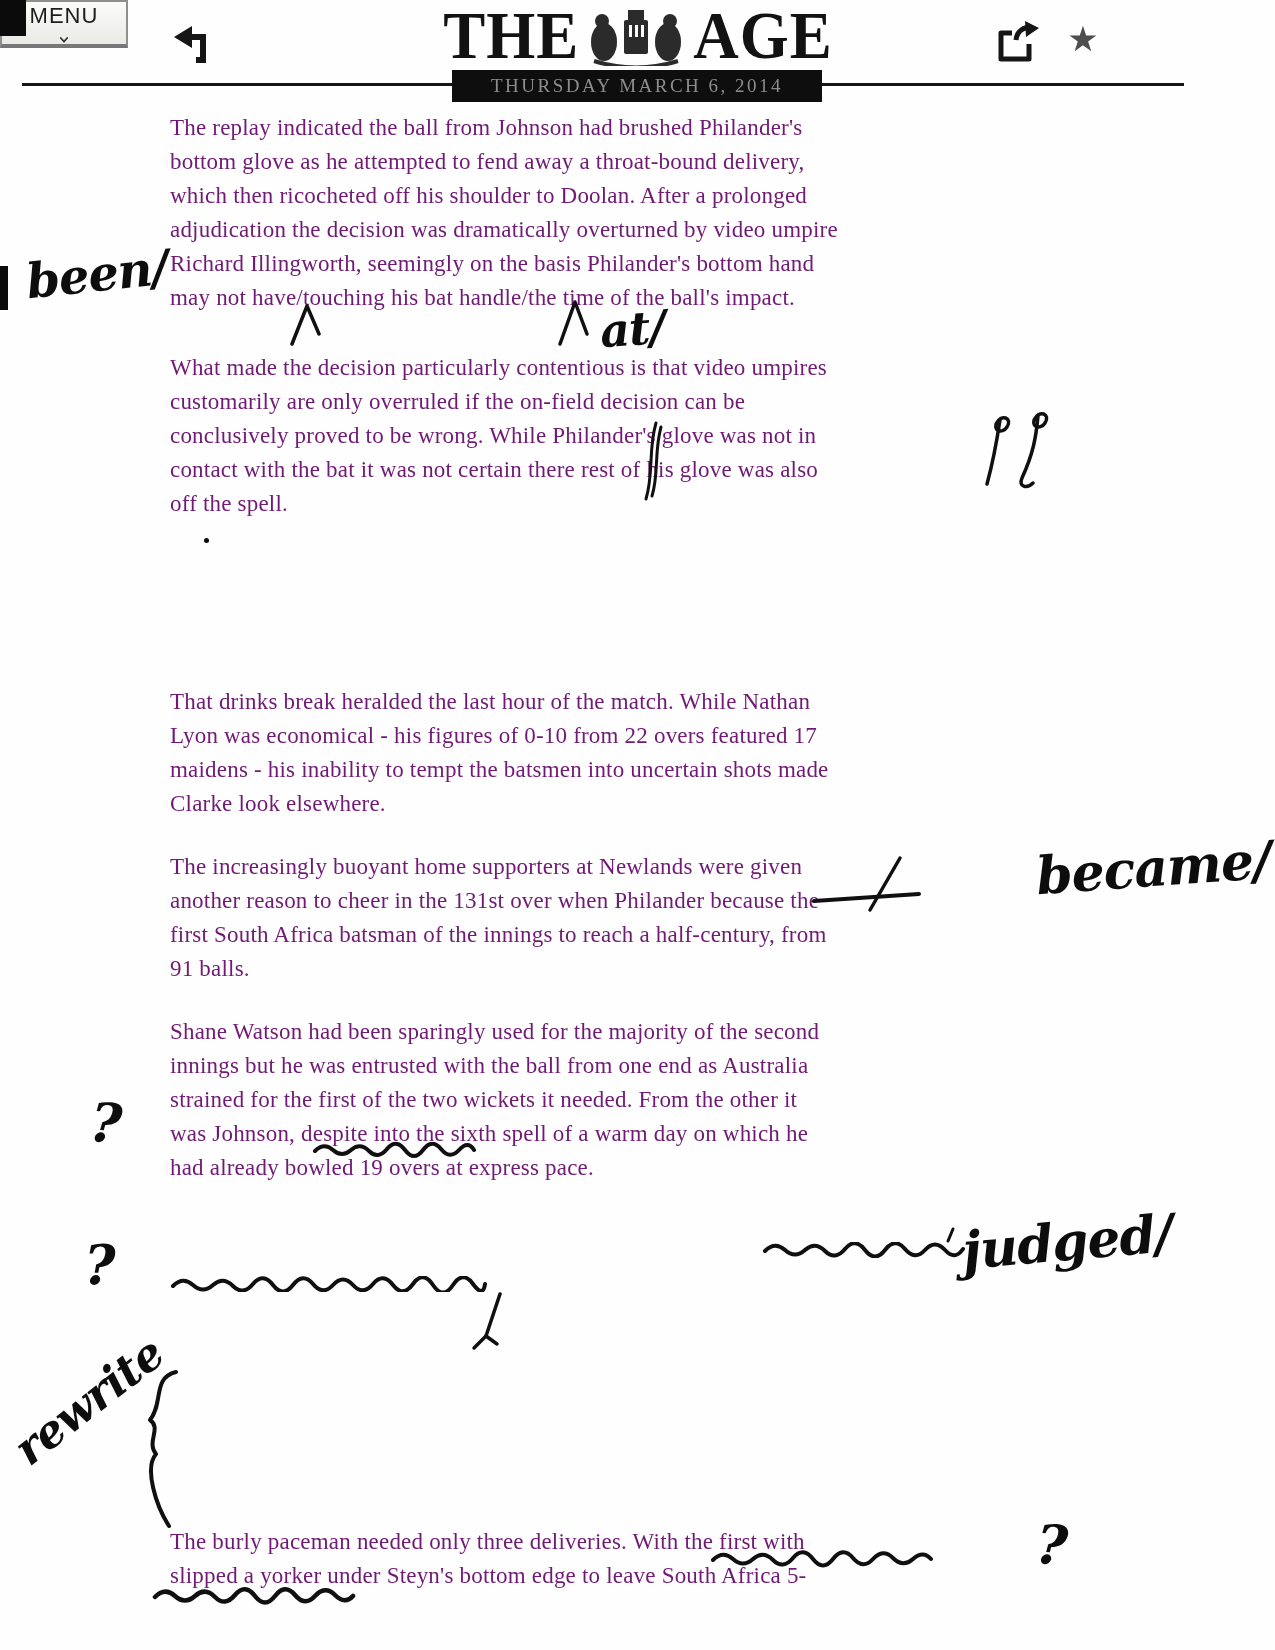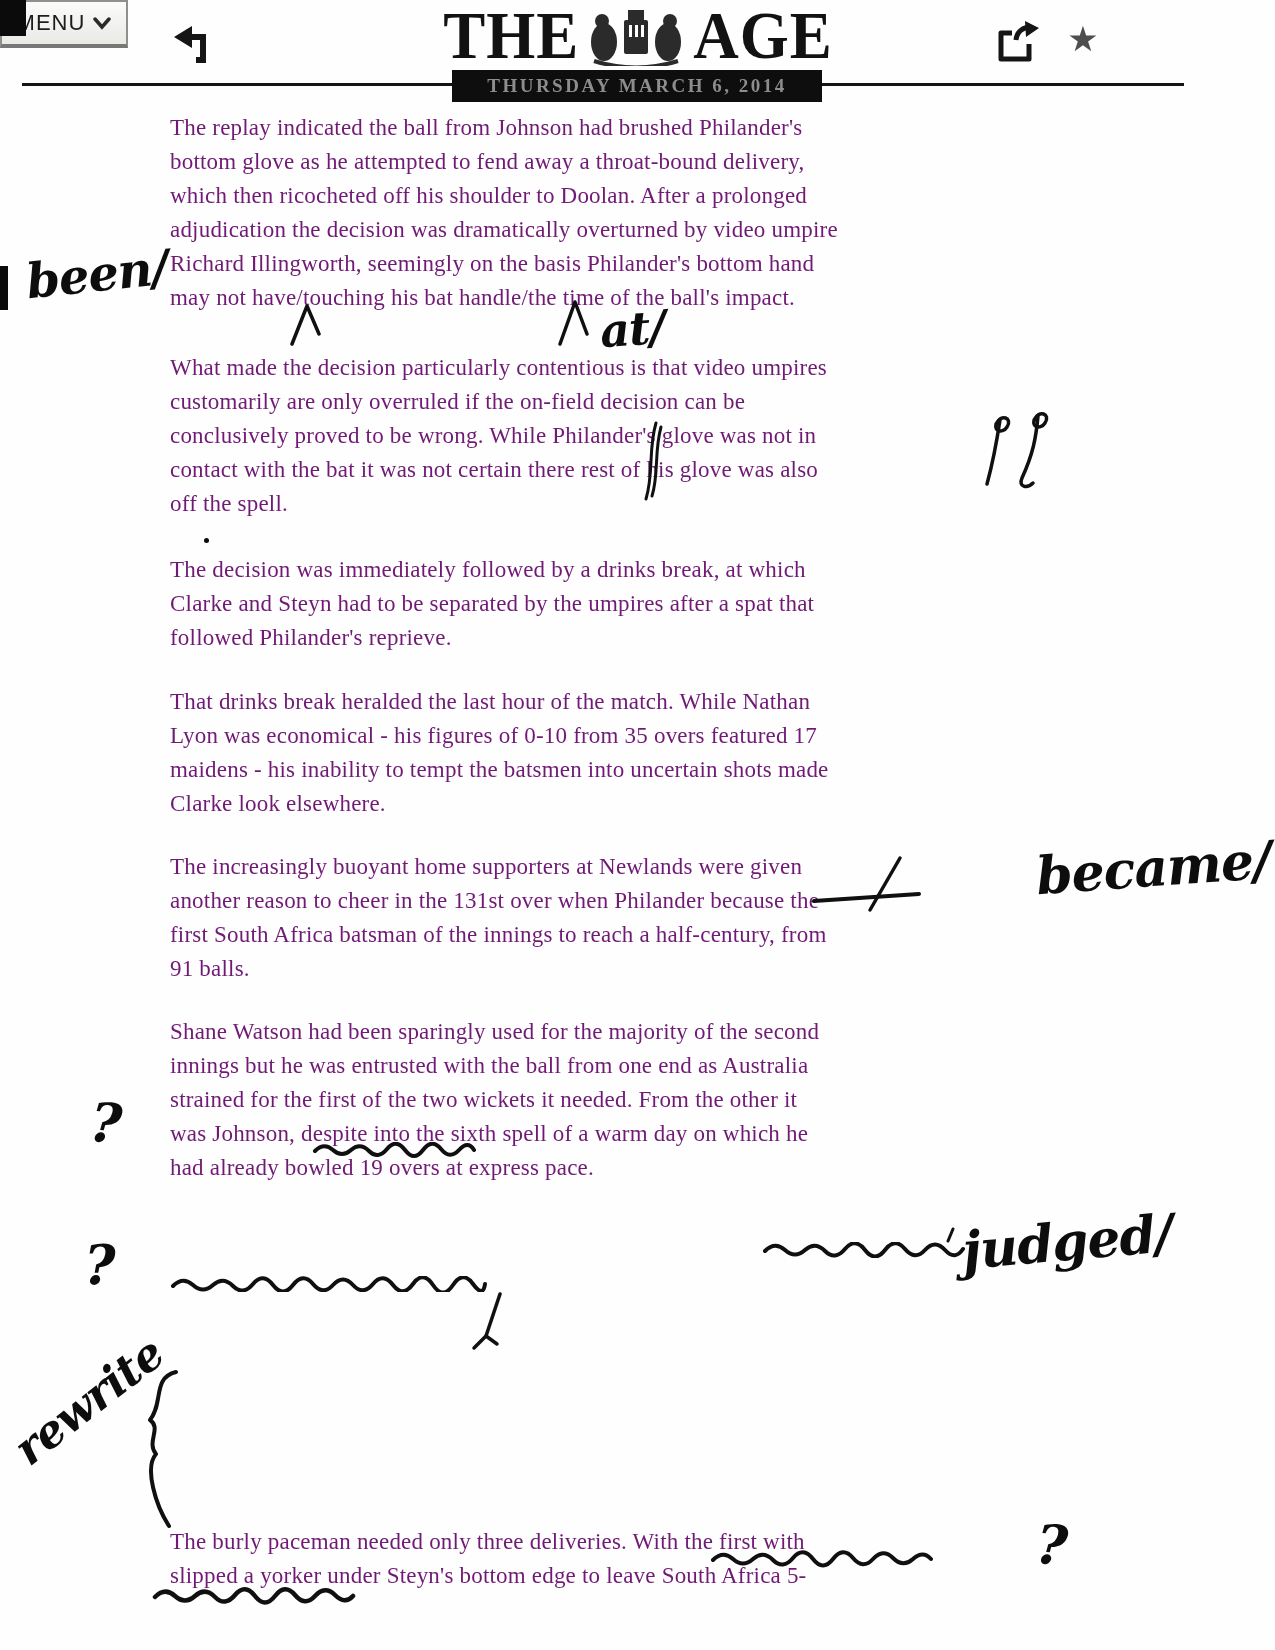--- a/index.html
+++ b/index.html
@@ -4,31 +4,31 @@
 <style>
   html,body{margin:0;padding:0;background:#e8e8e8;}
   #page{position:relative;width:1275px;height:1650px;background:#fefefe;overflow:hidden;
         font-family:"Liberation Serif",serif;color:#181818;}
   
   .icon-btn{position:absolute;background:none;border:none;padding:0;cursor:pointer;}
   #back-btn{left:168px;top:22px;width:44px;height:44px;}
   #menu-btn{left:234px;top:20px;width:128px;height:48px;
     background:linear-gradient(#fbfbfa,#e9e9e6);border:2px solid #8f8f8c;border-bottom:4px solid #777;
     font-family:"Liberation Sans",sans-serif;font-size:22px;color:#1d1d1d;letter-spacing:1px;
-    display:flex;align-items:center;justify-content:center;gap:8px;cursor:pointer;}
+    display:flex;align-items:center;justify-content:center;gap:8px;cursor:pointer;flex-direction:column;}
   #masthead{position:absolute;left:438px;top:0px;width:400px;height:70px;
     display:flex;align-items:center;justify-content:center;gap:7px;}
   .masthead-word{font-family:"Liberation Serif",serif;font-weight:700;font-size:63px;
     letter-spacing:1px;color:#121212;transform:scaleY(1.08);line-height:1;}
   #share-btn{left:992px;top:20px;width:48px;height:44px;}
   #star-btn{left:1060px;top:16px;width:46px;height:46px;font-size:35px;color:#4e4e4e;line-height:46px;text-align:center;}
   #top-rule{position:absolute;left:22px;top:83px;width:1162px;height:3px;background:#151515;}
   #date-bar{position:absolute;left:452px;top:70px;width:370px;height:32px;background:#0e0e0e;
     display:flex;align-items:center;justify-content:center;}
-  #date-bar span{font-family:"Liberation Serif",serif;font-weight:700;font-size:19px;
+  #date-bar span{font-family:"Liberation Serif",serif;font-weight:400;font-size:19px;
     letter-spacing:2.5px;color:#8d8d8d;white-space:nowrap;}
   
   .para{position:absolute;left:170px;width:815px;margin:0;
     font:23px/34px "Liberation Serif",serif;letter-spacing:0.2px;color:#701a75;white-space:pre-line;}
   #p1{top:111px}#p2{top:351px}#p3{top:553px}#p4{top:685px}#p5{top:850px}
   #p6{top:1015px}#p7{top:1217px}#p8{top:1393px}#p9{top:1525px}
   
   .hand{position:absolute;font-family:"DejaVu Serif",serif;font-style:italic;font-weight:700;
     color:#0d0d0d;letter-spacing:-1px;white-space:nowrap;line-height:1;}
   #hw-been{left:26px;top:250px;font-size:48px;transform:rotate(-6deg);}
@@ -107,25 +107,22 @@
 bottom glove as he attempted to fend away a throat-bound delivery,
 which then ricocheted off his shoulder to Doolan. After a prolonged
 adjudication the decision was dramatically overturned by video umpire
 Richard Illingworth, seemingly on the basis Philander's bottom hand
 may not have/touching his bat handle/the time of the ball's impact.</p>
   <p class="para" id="p2">What made the decision particularly contentious is that video umpires
 customarily are only overruled if the on-field decision can be
 conclusively proved to be wrong. While Philander's glove was not in
 contact with the bat it was not certain there rest of his glove was also
 off the spell.</p>
-  <p class="para" id="p3">The decision was immediately followed by a drinks break, at which
-Clarke and Steyn had to be separated by the umpires after a spat that
-followed Philander's reprieve.</p>
   <p class="para" id="p4">That drinks break heralded the last hour of the match. While Nathan
-Lyon was economical - his figures of 0-10 from 35 overs featured 17
+Lyon was economical - his figures of 0-10 from 22 overs featured 17
 maidens - his inability to tempt the batsmen into uncertain shots made
 Clarke look elsewhere.</p>
   <p class="para" id="p5">The increasingly buoyant home supporters at Newlands were given
 another reason to cheer in the 131st over when Philander because the
 first South Africa batsman of the innings to reach a half-century, from
 91 balls.</p>
   <p class="para" id="p6">Shane Watson had been sparingly used for the majority of the second
 innings but he was entrusted with the ball from one end as Australia
 strained for the first of the two wickets it needed. From the other it
 was Johnson, despite into the sixth spell of a warm day on which he

